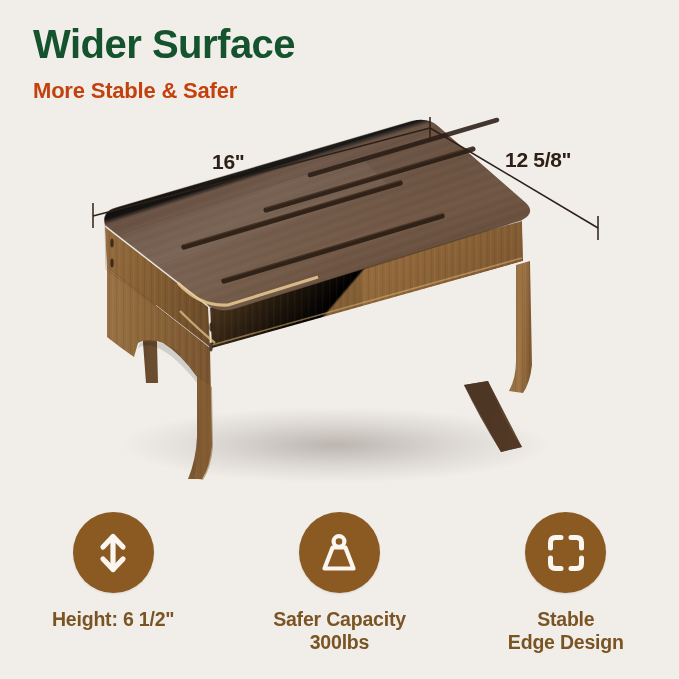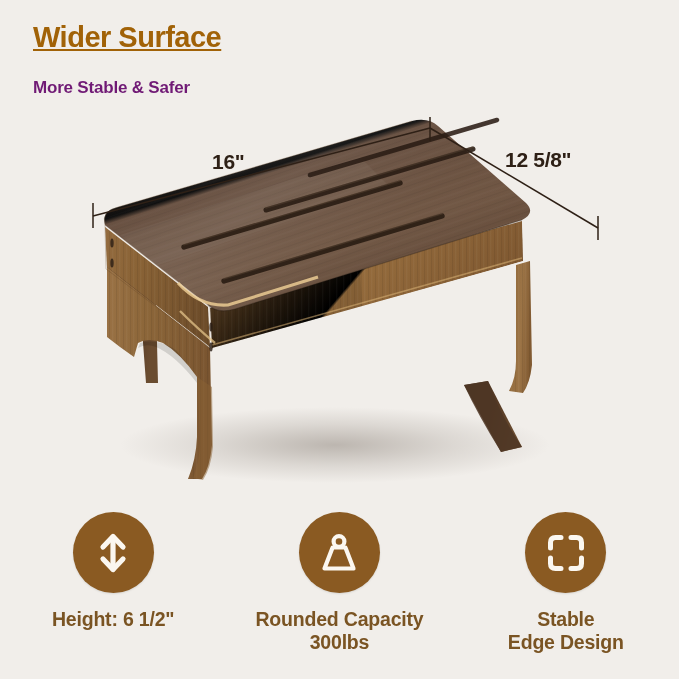--- a/index.html
+++ b/index.html
@@ -19,36 +19,35 @@
     position: absolute;
     inset: 0;
     background: #F1EEEA;
   }
 
   
   .headline {
     position: absolute;
     left: 33px;
     top: 22px;
-    font-size: 29px;
+    font-size: 40px;
     font-weight: 700;
     letter-spacing: -0.5px;
-    color: #a16207;
+    color: #14532d;
     line-height: 1.1;
     white-space: nowrap;
-    text-decoration: underline;
   }
   .subhead {
     position: absolute;
     left: 33px;
     top: 78px;
-    font-size: 17px;
+    font-size: 22px;
     font-weight: 700;
     letter-spacing: -0.2px;
-    color: #701a75;
+    color: #c2410c;
     line-height: 1.2;
     white-space: nowrap;
   }
 
   
   .photo-stage {
     position: absolute;
     left: 60px;
     top: 115px;
     width: 560px;
@@ -333,21 +332,21 @@
 
     <div class="feature">
       <div class="circle">
         <svg width="50" height="50" viewBox="0 0 50 50">
           <g stroke="#FBF7F0" stroke-width="4.2" fill="none" stroke-linecap="round" stroke-linejoin="round">
             <circle cx="25" cy="13.5" r="5.4"></circle>
             <path d="M 18.6,19.5 L 31.4,19.5 L 39.5,40.5 L 10.5,40.5 Z"></path>
           </g>
         </svg>
       </div>
-      <div class="feat-label">Rounded Capacity
+      <div class="feat-label">Safer Capacity
 300lbs</div>
     </div>
 
     <div class="feature">
       <div class="circle">
         <svg width="50" height="50" viewBox="0 0 50 50">
           <g stroke="#FBF7F0" stroke-width="5" fill="none" stroke-linecap="round" stroke-linejoin="round">
             <path d="M 20,9.5 L 14.5,9.5 Q 9.5,9.5 9.5,14.5 L 9.5,20"></path>
             <path d="M 30,9.5 L 35.5,9.5 Q 40.5,9.5 40.5,14.5 L 40.5,20"></path>
             <path d="M 20,40.5 L 14.5,40.5 Q 9.5,40.5 9.5,35.5 L 9.5,30"></path>

